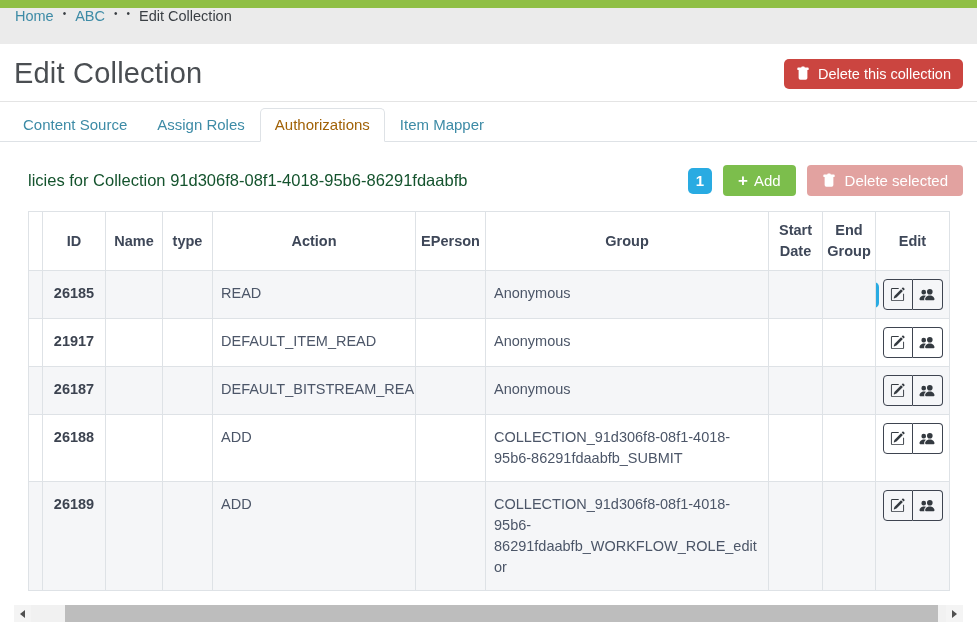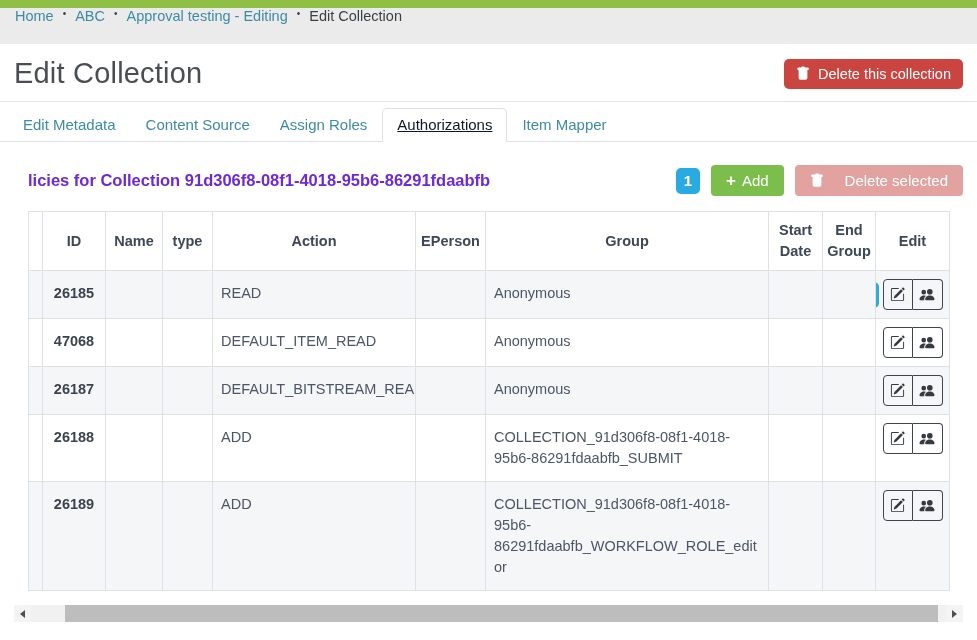--- a/index.html
+++ b/index.html
@@ -27,33 +27,33 @@
     background:#cb4540; color:#fff; border-radius:5px; padding:7px 12px;
     font-size:14.5px; gap:8px;
   }
   .title-rule { border:none; border-top:1px solid #e4e4e4; margin:11px 0 0 0; }
   
   .tab-bar { display:flex; padding:6px 8px 0 8px; border-bottom:1px solid #dee2e6; }
   .tab {
     padding:7px 14px 8px 14px; font-size:15px; color:#3d8ba6; cursor:pointer;
     border:1px solid transparent; margin-bottom:-1px; border-radius:5px 5px 0 0;
   }
-  .tab.active { color:#0f172a; background:#fff; border-color:#dee2e6; border-bottom-color:#fff;text-decoration:underline; }
+  .tab.active { color:#a16207; background:#fff; border-color:#dee2e6; border-bottom-color:#fff; }
   
   .section-toolbar { display:flex; justify-content:space-between; align-items:center; padding:23px 14px 15px 28px; }
-  .section-heading { font-size:16.5px; font-weight:700; color:#6d28d9; }
+  .section-heading { font-size:16.5px; font-weight:400; color:#14532d; }
   .toolbar-right { display:flex; align-items:center; gap:11px; }
   .marker {
     background:#29abe2; color:#fff; min-width:24px; height:26px; border-radius:5px;
     display:inline-flex; align-items:center; justify-content:center;
     font-size:15px; font-weight:700; padding:0 4px;
   }
   .btn-add { background:#7cbe4c; color:#fff; border-radius:4px; padding:7px 15px; font-size:15px; gap:6px; }
   .btn-add .plus { font-size:17px; font-weight:700; line-height:1; }
-  .btn-del-sel { background:#e2a2a0; color:#fff; border-radius:4px; padding:7px 15px; font-size:15px; gap:21px; cursor:not-allowed; }
+  .btn-del-sel { background:#e2a2a0; color:#fff; border-radius:4px; padding:7px 15px; font-size:15px; gap:9px; cursor:not-allowed; }
   
   .table-wrap { margin:0 14px 0 28px; }
   table { border-collapse:collapse; table-layout:fixed; width:921px; font-size:14.5px; }
   th, td { border:1px solid #dee2e6; overflow:hidden; }
   thead th {
     font-weight:600; color:#3e4758; text-align:center; vertical-align:middle;
     height:57px; padding:8px 4px; line-height:1.45; background:#fff;
   }
   tbody td { padding:12px 8px; vertical-align:top; line-height:1.45; color:#4c5668; }
   tbody tr:nth-child(odd) td { background:#f5f6f8; }
@@ -82,42 +82,40 @@
 </head>
 <body>
 
 <div class="top-bar"></div>
 
 <div class="breadcrumb-bar">
     <span class="crumb-link">Home</span>
     <span class="crumb-sep">•</span>
     <span class="crumb-link">ABC</span>
     <span class="crumb-sep">•</span>
-    <span class="crumb-link">Approval testing - Editing</span>
     <span class="crumb-sep">•</span>
     <span class="crumb-current">Edit Collection</span>
   </div>
 
 <div class="page-header">
   <h1 class="page-title">Edit Collection</h1>
   <button class="btn btn-danger">
     <span style="display:inline-flex;">
       <svg width="14" height="15" viewBox="0 0 16 16" fill="#ffffff">
           <path d="M5.5 5.5A.5.5 0 0 1 6 6v6a.5.5 0 0 1-1 0V6a.5.5 0 0 1 .5-.5m2.5 0a.5.5 0 0 1 .5.5v6a.5.5 0 0 1-1 0V6a.5.5 0 0 1 .5-.5m3 .5a.5.5 0 0 0-1 0v6a.5.5 0 0 0 1 0z"></path>
           <path d="M14.5 3a1 1 0 0 1-1 1H13v9a2 2 0 0 1-2 2H5a2 2 0 0 1-2-2V4h-.5a1 1 0 0 1-1-1V2a1 1 0 0 1 1-1H6a1 1 0 0 1 1-1h2a1 1 0 0 1 1 1h3.5a1 1 0 0 1 1 1z"></path>
         </svg>
     </span>
     <span>Delete this collection</span>
   </button>
 </div>
 
 <hr class="title-rule">
 
 <div class="tab-bar">
-    <div class="tab">Edit Metadata</div>
     <div class="tab">Content Source</div>
     <div class="tab">Assign Roles</div>
     <div class="tab active">Authorizations</div>
     <div class="tab">Item Mapper</div>
   </div>
 
 <div class="section-toolbar">
   <div class="section-heading">licies for Collection 91d306f8-08f1-4018-95b6-86291fdaabfb</div>
   <div class="toolbar-right">
     <span class="marker">1</span>
@@ -188,21 +186,21 @@
         <button class="btn-icon right">
           <svg width="16" height="15" viewBox="0 0 16 16">
                   <path d="M7 14s-1 0-1-1 1-4 5-4 5 3 5 4-1 1-1 1zm4-6a3 3 0 1 0 0-6 3 3 0 0 0 0 6m-5.784 6A2.24 2.24 0 0 1 5 13c0-1.355.68-2.75 1.936-3.72A6.3 6.3 0 0 0 5 9c-4 0-5 3-5 4s1 1 1 1zM4.5 8a2.5 2.5 0 1 0 0-5 2.5 2.5 0 0 0 0 5"></path>
                 </svg>
         </button>
       </span>
     </td>
   </tr>
         <tr>
     <td></td>
-    <td class="id-cell">47068</td>
+    <td class="id-cell">21917</td>
     <td></td>
     <td></td>
     <td>DEFAULT_ITEM_READ</td>
     <td></td>
     <td class="group-cell">Anonymous</td>
     <td></td>
     <td></td>
     <td class="edit-cell">
       
       <span class="btn-group">

